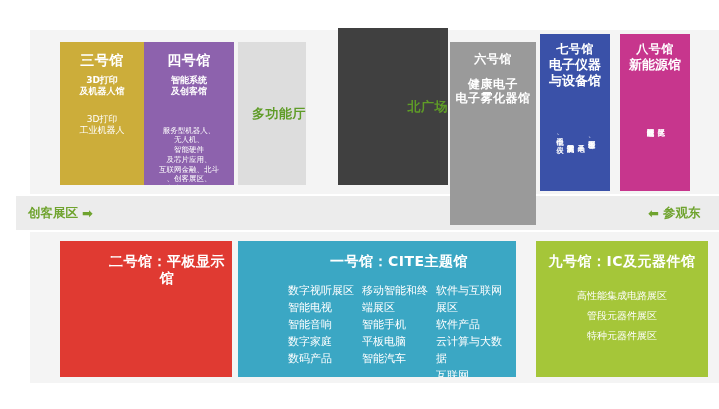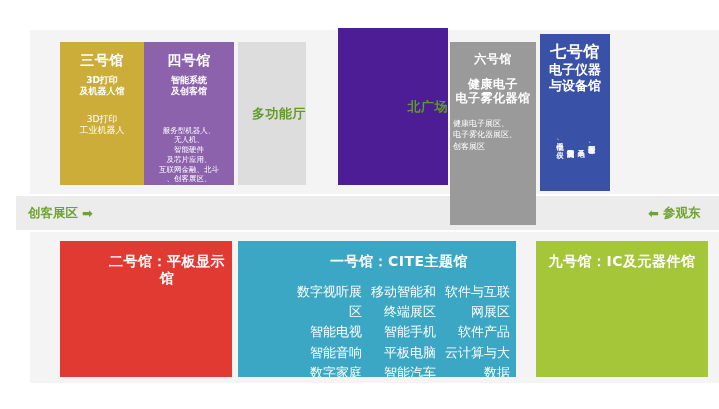--- a/index.html
+++ b/index.html
@@ -49,21 +49,21 @@
     line-height: 1.25;
   }
   .hall .zones {
     line-height: 1.3;
   }
 
   
   #hall3 { left: 44px;  top: 42px;  width: 84px;  height: 143px; background: #ccad3a; }
   #hall4 { left: 128px; top: 42px;  width: 90px;  height: 143px; background: #8d62ad; }
   #multi { left: 222px; top: 42px;  width: 68px;  height: 143px; background: #dddddd; }
-  #north { left: 322px; top: 28px;  width: 110px; height: 157px; background: #4c1d95; }
+  #north { left: 322px; top: 28px;  width: 110px; height: 157px; background: #404040; }
   #hall6 { left: 434px; top: 42px;  width: 86px;  height: 183px; background: #9a9a9a; }
   #hall7 { left: 524px; top: 34px;  width: 70px;  height: 157px; background: #3a51a8; }
   #hall8 { left: 604px; top: 34px;  width: 70px;  height: 157px; background: #c7368d; }
 
   
   #hall2 { left: 44px;  top: 241px; width: 172px; height: 136px; background: #e03a32; padding-left: 42px; }
   #hall1 { left: 222px; top: 241px; width: 278px; height: 136px; background: #3ba7c4; padding-left: 44px; }
   #hall9 { left: 520px; top: 241px; width: 172px; height: 136px; background: #a5c639; }
 
   
@@ -87,21 +87,21 @@
   #hall6 .title { font-size: 12px; margin-top: 10px; }
   #hall6 .zones {
     font-size: 8px;
     margin-top: 12px;
     text-align: left;
     padding-left: 3px;
     line-height: 1.45;
   }
 
   
-  #hall7 .title, #hall8 .title { font-size: 16px; margin-top: 8px; }
+  #hall7 .title, #hall8 .title { font-size: 12px; margin-top: 8px; }
   #hall7 .subtitle, #hall8 .subtitle { font-size: 13px; }
   .vzones {
     display: flex;
     flex-direction: row-reverse;
     justify-content: center;
     gap: 2px;
     margin-top: 6px;
     height: 88px;
   }
   .vzones .vcol {
@@ -145,23 +145,23 @@
 
   #hall1 .title { font-size: 14px; margin-top: 12px; }
   .cols {
     display: flex;
     justify-content: space-between;
     margin-top: 12px;
     padding: 0 6px;
   }
   .cols .col {
     flex: 1;
-    font-size: 13px;
+    font-size: 11px;
     line-height: 1.55;
-    text-align: right;
+    text-align: left;
   }
   .cols .col .head { display: block; }
 </style>
 </head>
 <body>
 
 <div id="map-root">
 
   <div class="panel" id="top-panel"></div>
   <div class="panel" id="mid-panel"></div>
@@ -183,34 +183,41 @@
     <div class="title">多功能厅</div>
   </div>
 
   <div class="hall plain-block" id="north">
     <div class="title">北广场</div>
   </div>
 
   <div class="hall" id="hall6">
     <div class="title">六号馆</div>
     <div class="title">健康电子<br>电子雾化器馆</div>
-    <div class="zones">健康电子展区、<br>电子雾化器展区、<br>创客展区</div>
   </div>
 
   <div class="hall" id="hall7">
     <div class="title">七号馆</div>
     <div class="subtitle">电子仪器<br>与设备馆</div>
     <div class="vzones">
       <div class="vcol">专用设备展区、</div>
       <div class="vcol">电子工具</div>
       <div class="vcol">测试测量展区</div>
       <div class="vcol">电子仪器、仪表、</div>
     </div>
   </div>
 
+  <div class="hall" id="hall8">
+    <div class="title">八号馆</div>
+    <div class="subtitle">新能源馆</div>
+    <div class="vzones">
+      <div class="vcol">光伏展区</div>
+      <div class="vcol">锂电新能源展区</div>
+    </div>
+  </div>
 
   <div class="entrance" id="entrance-west">
     <span>创客展区</span>
     <span class="arrow">➡</span>
   </div>
 
   <div class="entrance" id="entrance-east">
     <span class="arrow">⬅</span>
     <span>参观东</span>
   </div>
@@ -232,15 +239,16 @@
       </div>
       <div class="col">
         <span class="head">软件与互联网展区</span>
         <span>软件产品<br>云计算与大数据<br>互联网</span>
       </div>
     </div>
   </div>
 
   <div class="hall" id="hall9">
     <div class="title">九号馆：IC及元器件馆</div>
+    <div class="zones">高性能集成电路展区<br>管段元器件展区<br>特种元器件展区</div>
   </div>
 
 </div>
 
 </body></html>

